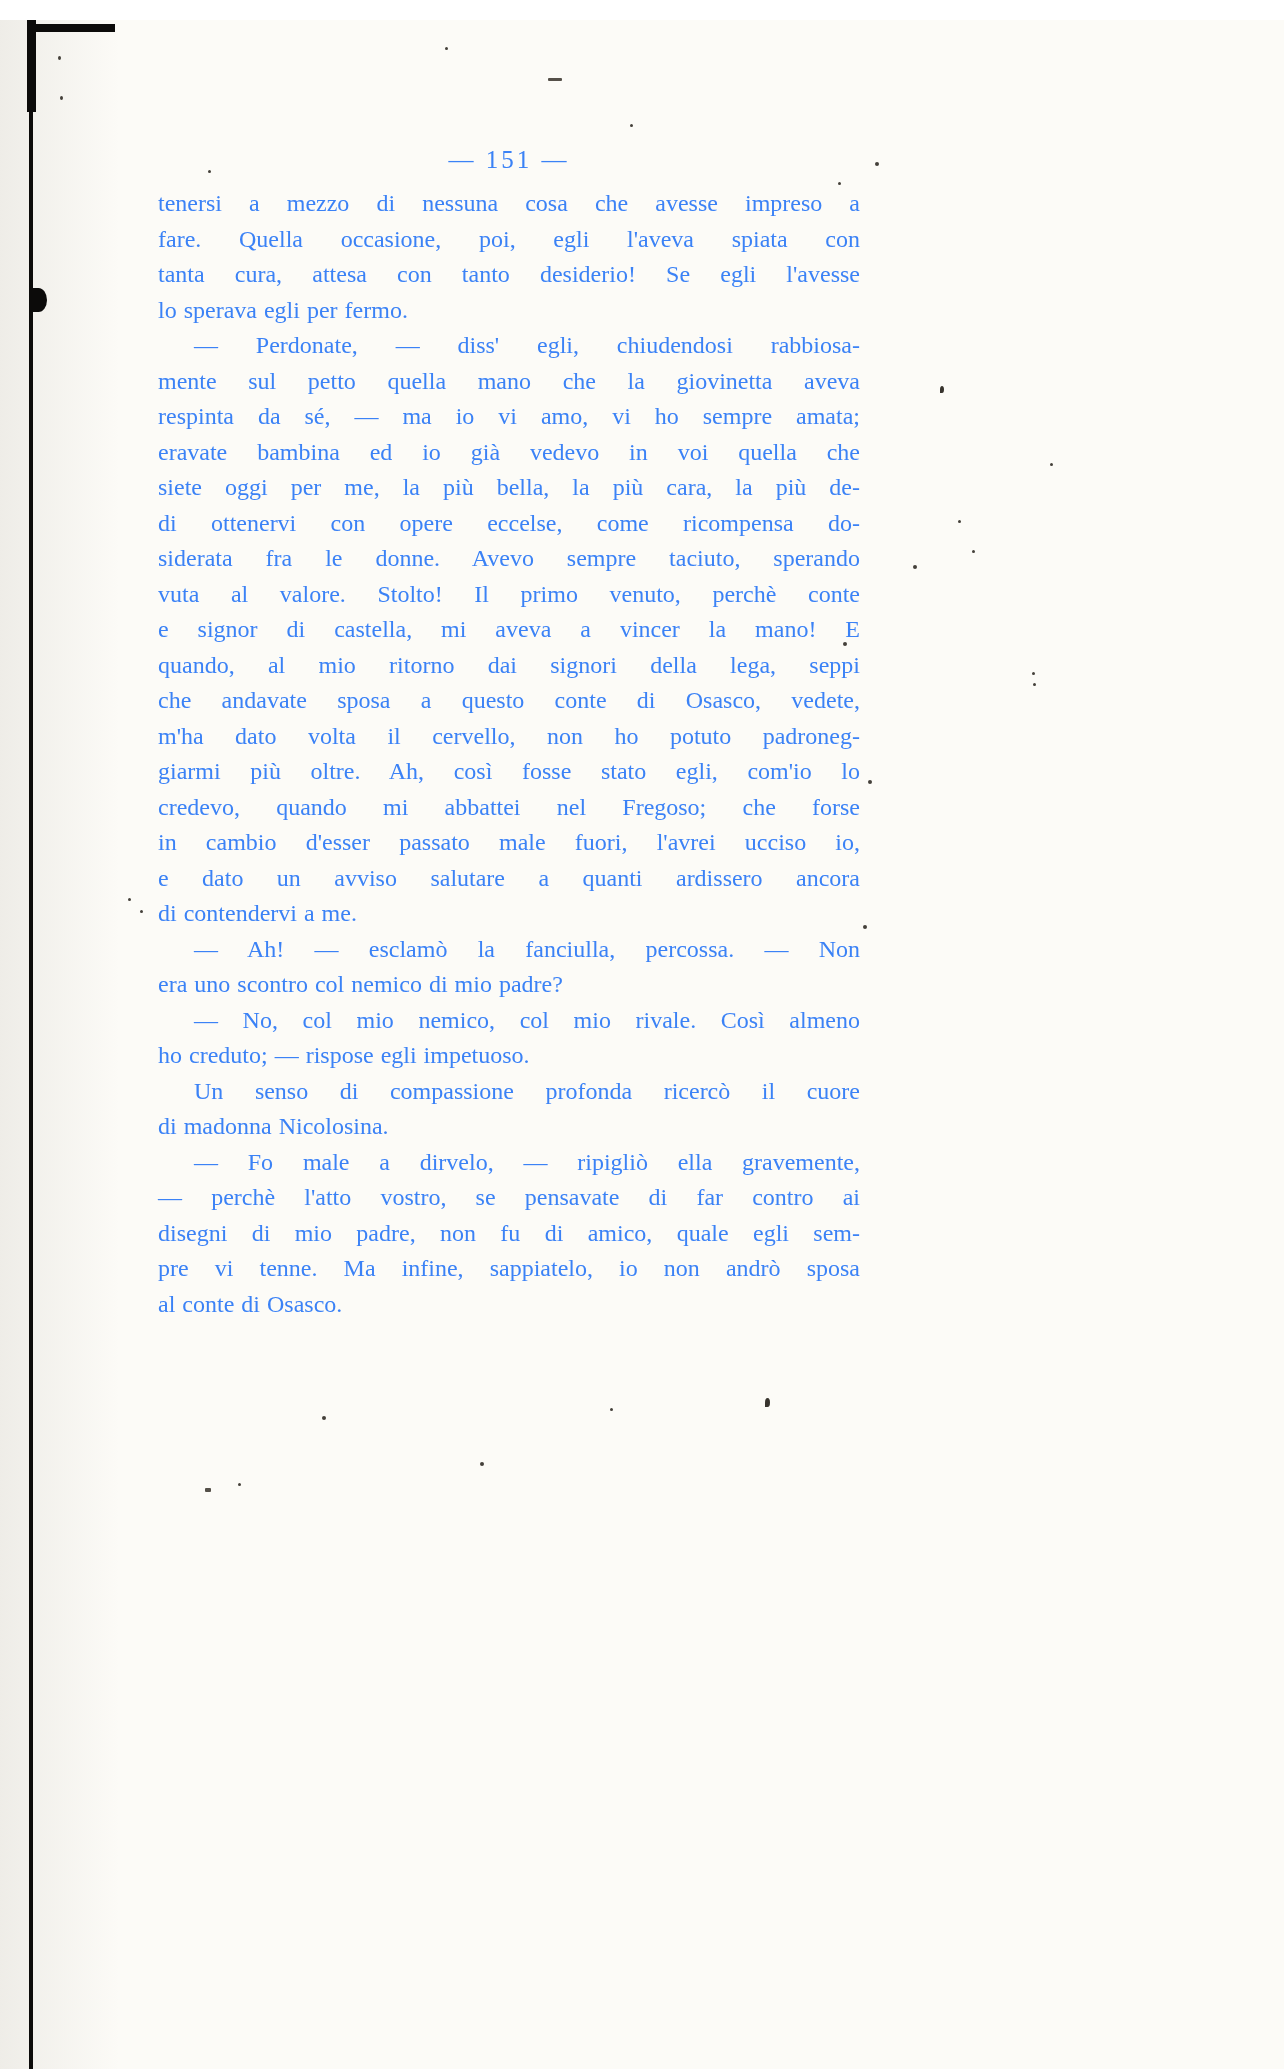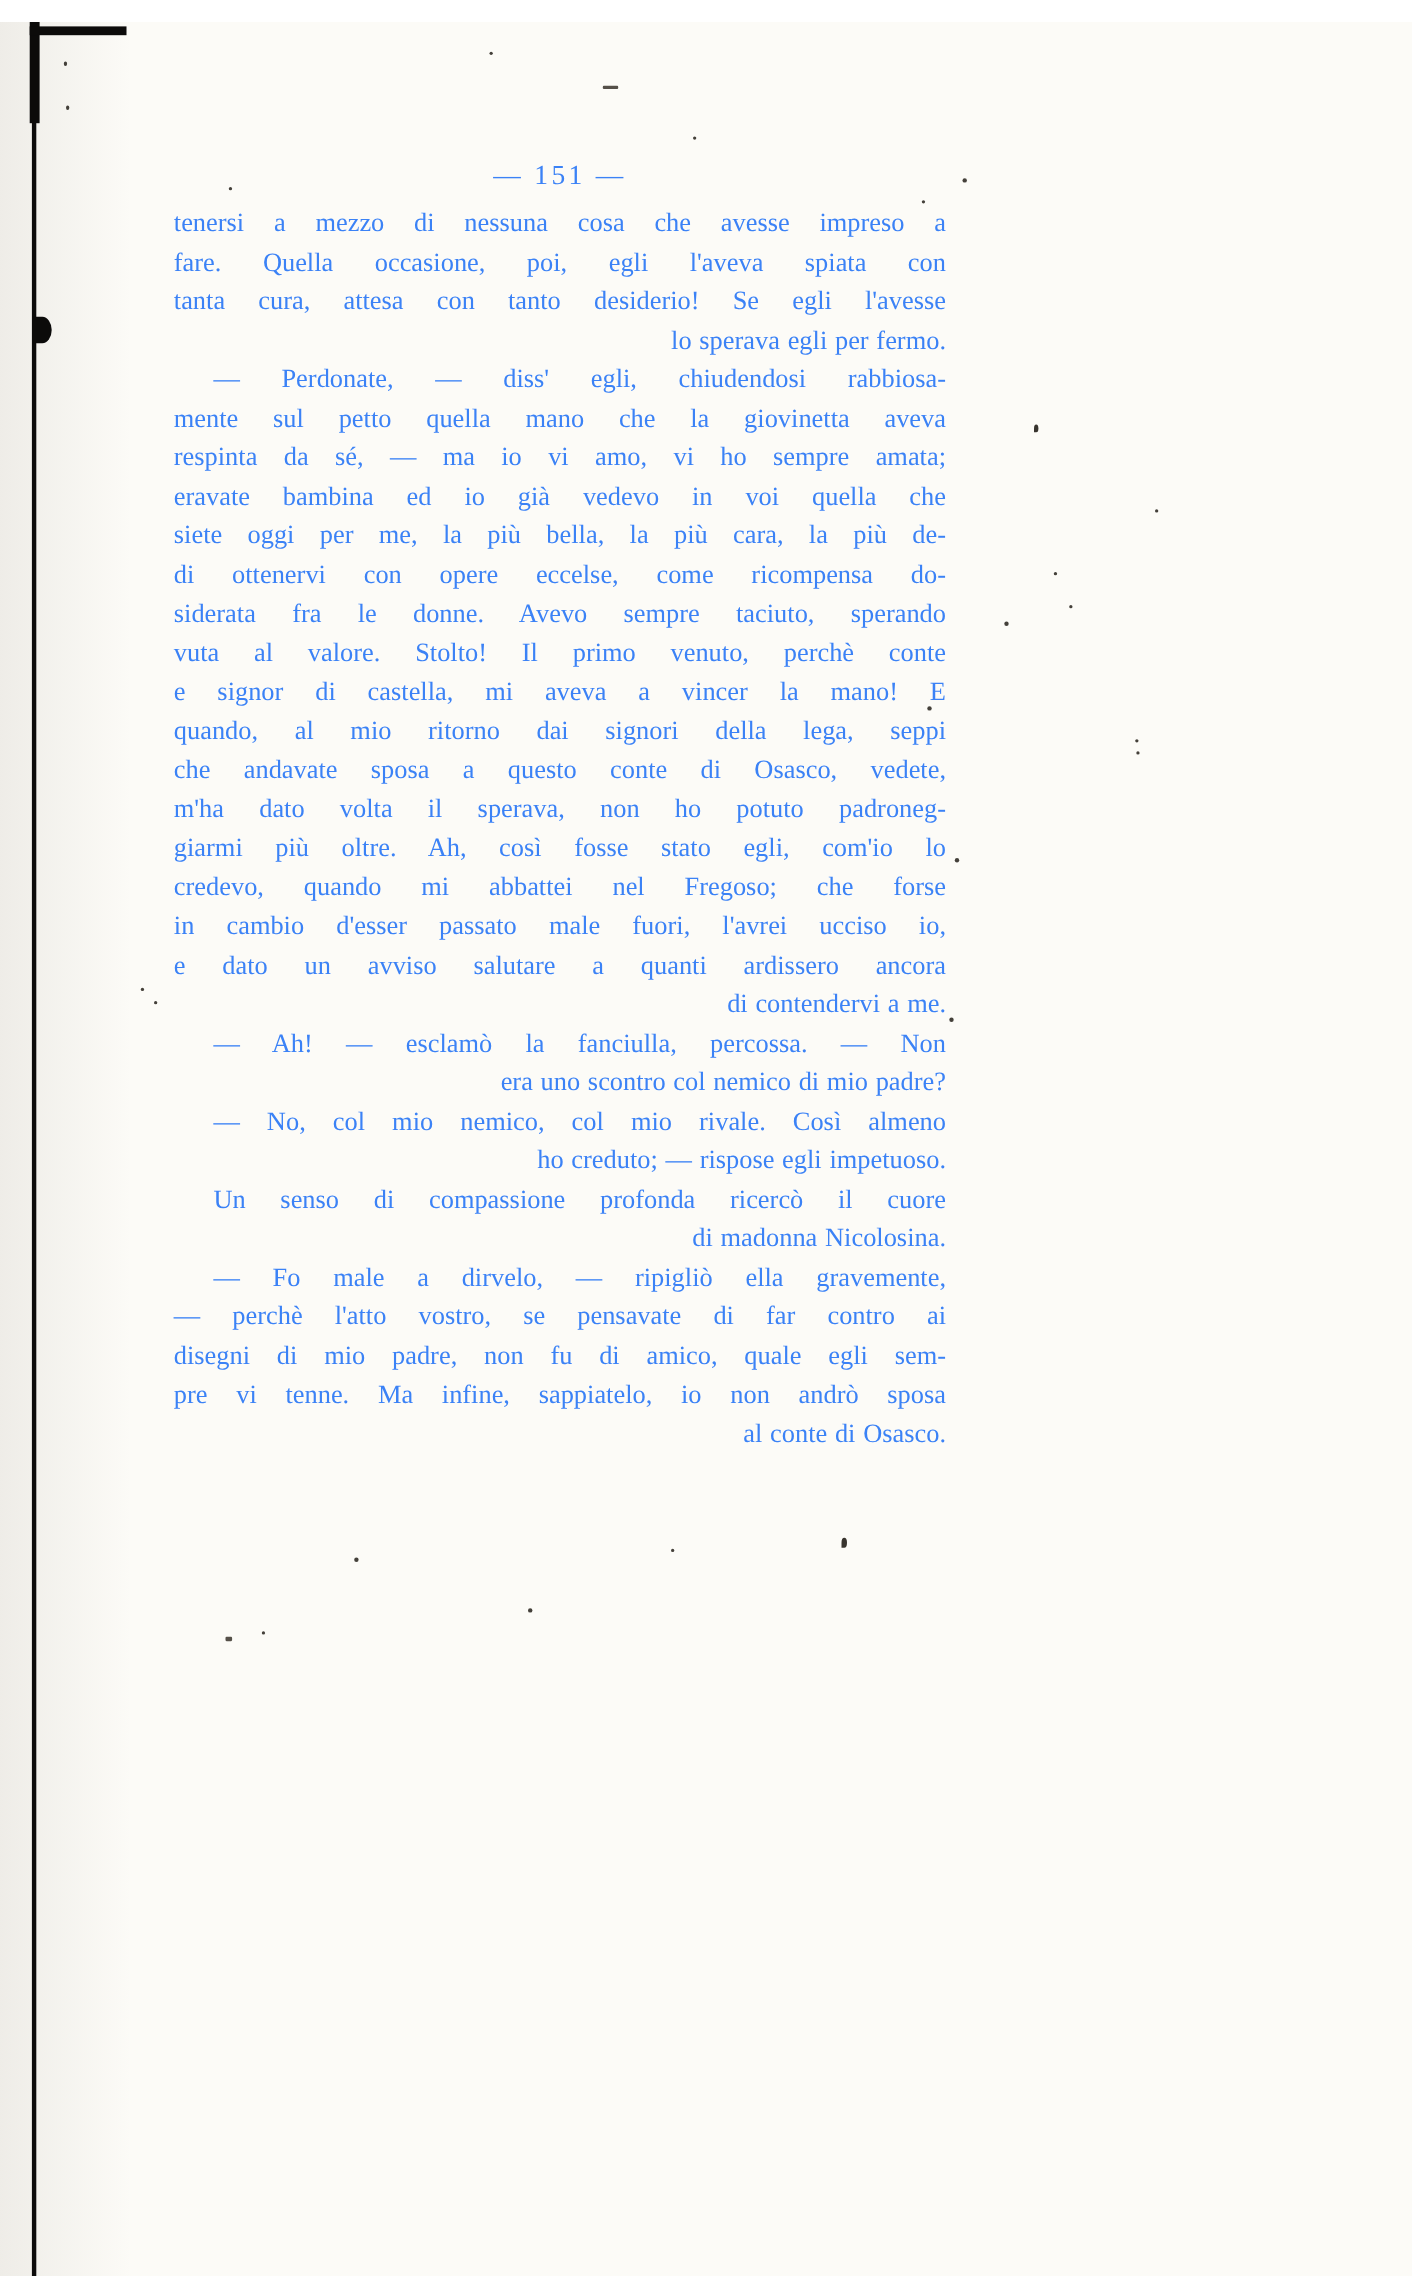--- a/index.html
+++ b/index.html
@@ -37,21 +37,21 @@
   }
   .text-block {
     position: absolute;
     top: 166px;
     left: 158px;
     width: 702px;
     font-size: 24px;
     line-height: 35.5px;
     word-spacing: 1px;
   }
-  .line { text-align: right; }
+  .line { text-align: left; }
   .line.justify { text-align: justify; text-align-last: justify; }
   .line.indent { text-indent: 36px; }
 
   
   .artifact { position: absolute; background: #0c0b0a; }
   .edge-line { left: 29px; top: 0; width: 4px; height: 2069px; }
   .edge-line-thick { left: 27px; top: 0; width: 9px; height: 92px; }
   .corner-bar { left: 27px; top: 4px; width: 88px; height: 8px; }
   .margin-blob {
     left: 30px; top: 268px; width: 17px; height: 24px;
@@ -108,21 +108,21 @@
       <div class="line justify">mente sul petto quella mano che la giovinetta aveva</div>
       <div class="line justify">respinta da sé, — ma io vi amo, vi ho sempre amata;</div>
       <div class="line justify">eravate bambina ed io già vedevo in voi quella che</div>
       <div class="line justify">siete oggi per me, la più bella, la più cara, la più de-</div>
       <div class="line justify">di ottenervi con opere eccelse, come ricompensa do-</div>
       <div class="line justify">siderata fra le donne. Avevo sempre taciuto, sperando</div>
       <div class="line justify">vuta al valore. Stolto! Il primo venuto, perchè conte</div>
       <div class="line justify">e signor di castella, mi aveva a vincer la mano! E</div>
       <div class="line justify">quando, al mio ritorno dai signori della lega, seppi</div>
       <div class="line justify">che andavate sposa a questo conte di Osasco, vedete,</div>
-      <div class="line justify">m'ha dato volta il sperava, non ho potuto padroneg-</div>
+      <div class="line justify">m'ha dato volta il cervello, non ho potuto padroneg-</div>
       <div class="line justify">giarmi più oltre. Ah, così fosse stato egli, com'io lo</div>
       <div class="line justify">credevo, quando mi abbattei nel Fregoso; che forse</div>
       <div class="line justify">in cambio d'esser passato male fuori, l'avrei ucciso io,</div>
       <div class="line justify">e dato un avviso salutare a quanti ardissero ancora</div>
       <div class="line">di contendervi a me.</div>
       <div class="line indent justify">— Ah! — esclamò la fanciulla, percossa. — Non</div>
       <div class="line">era uno scontro col nemico di mio padre?</div>
       <div class="line indent justify">— No, col mio nemico, col mio rivale. Così almeno</div>
       <div class="line">ho creduto; — rispose egli impetuoso.</div>
       <div class="line indent justify">Un senso di compassione profonda ricercò il cuore</div>

